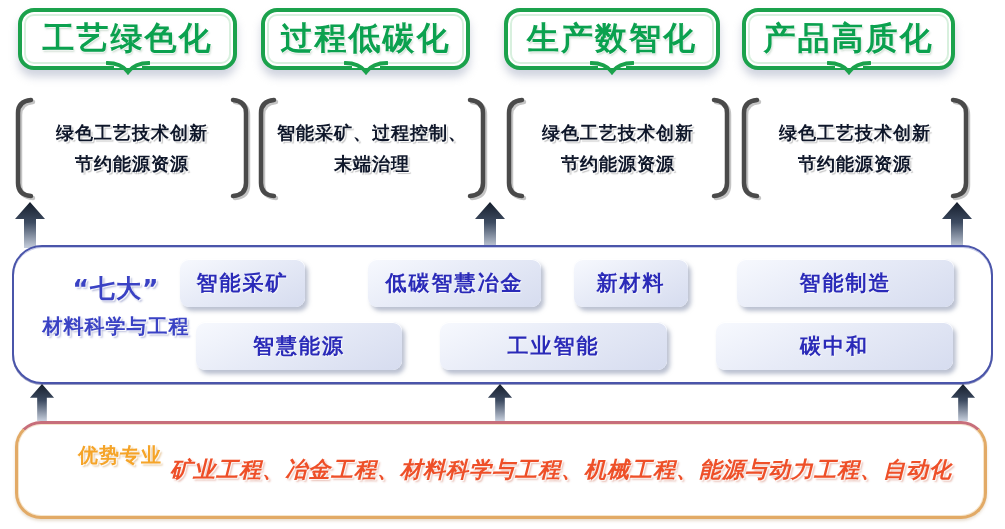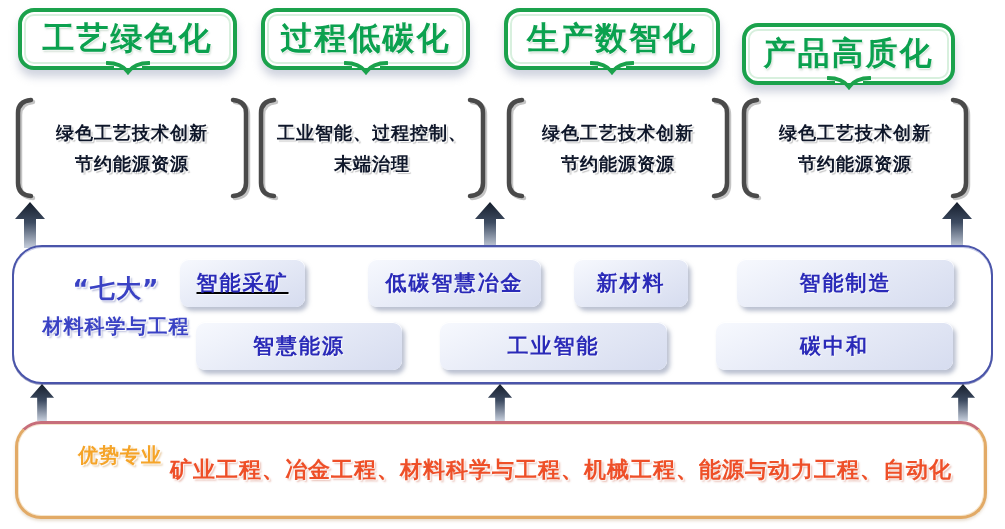--- a/index.html
+++ b/index.html
@@ -151,20 +151,21 @@
   }
   .majors-text {
     position: absolute;
     left: 170px;
     top: 421px;
     width: 812px;
     height: 98px;
     display: flex;
     align-items: center;
     justify-content: flex-start;
+    font-style: italic;
   }
   .majors-text span {
     font-size: 22px;
     font-weight: bold;
     color: #ee4f28;
     letter-spacing: 1px;
     white-space: nowrap;
     text-shadow: 1px 1px 0 rgba(255,255,255,0.75), 2px 2px 2px rgba(190,70,40,0.35);
   }
 </style>
@@ -197,21 +198,21 @@
       <path d="M1,2 Q15,2 22,11 Q29,2 43,2" fill="none" stroke="#1ba24c" stroke-width="4" stroke-linecap="round"></path>
     </svg>
   </div>
   <div class="goal-box" style="left:504px;width:216px;">
     <span class="goal-label">生产数智化</span>
     <svg class="goal-notch" viewBox="0 0 44 14">
       <rect x="8" y="0" width="28" height="7" fill="#ffffff"></rect>
       <path d="M1,2 Q15,2 22,11 Q29,2 43,2" fill="none" stroke="#1ba24c" stroke-width="4" stroke-linecap="round"></path>
     </svg>
   </div>
-  <div class="goal-box" style="left:742px;width:213px;margin-top:15px;">
+  <div class="goal-box" style="left:742px;width:213px;">
     <span class="goal-label">产品高质化</span>
     <svg class="goal-notch" viewBox="0 0 44 14">
       <rect x="8" y="0" width="28" height="7" fill="#ffffff"></rect>
       <path d="M1,2 Q15,2 22,11 Q29,2 43,2" fill="none" stroke="#1ba24c" stroke-width="4" stroke-linecap="round"></path>
     </svg>
   </div>
 
   <div class="detail-block" style="left:12px;width:240px;">
     <svg class="bracket" viewBox="0 0 22 104">
       <path d="M19,4 Q6,5 6,17 L6,87 Q6,99 19,100" fill="none" stroke="#4a4a4a" stroke-width="4.5" stroke-linecap="round"></path>
@@ -223,21 +224,21 @@
     <svg class="bracket" viewBox="0 0 22 104">
       <path d="M3,4 Q16,5 16,17 L16,87 Q16,99 3,100" fill="none" stroke="#4a4a4a" stroke-width="4.5" stroke-linecap="round"></path>
     </svg>
   </div>
 
   <div class="detail-block" style="left:255px;width:228px;">
     <svg class="bracket" viewBox="0 0 22 104">
       <path d="M19,4 Q6,5 6,17 L6,87 Q6,99 19,100" fill="none" stroke="#4a4a4a" stroke-width="4.5" stroke-linecap="round"></path>
     </svg>
     <div class="detail-text">
-      <span class="detail-line">工业智能、过程控制、</span>
+      <span class="detail-line">智能采矿、过程控制、</span>
       <span class="detail-line">末端治理</span>
     </div>
     <svg class="bracket" viewBox="0 0 22 104">
       <path d="M3,4 Q16,5 16,17 L16,87 Q16,99 3,100" fill="none" stroke="#4a4a4a" stroke-width="4.5" stroke-linecap="round"></path>
     </svg>
   </div>
 
   <div class="detail-block" style="left:503px;width:230px;">
     <svg class="bracket" viewBox="0 0 22 104">
       <path d="M19,4 Q6,5 6,17 L6,87 Q6,99 19,100" fill="none" stroke="#4a4a4a" stroke-width="4.5" stroke-linecap="round"></path>
@@ -274,21 +275,21 @@
     <polygon points="15,0 30,17 21,17 21,46 9,46 9,17 0,17" fill="url(#arrowGrad)"></polygon>
   </svg>
 
   <div class="middle-box"></div>
 
   <div class="section-label middle-label">
     <div class="label-title">“七大”</div>
     <div class="label-subtitle">材料科学与工程</div>
   </div>
 
-  <div class="item-pill" style="left:180px;top:259px;width:125px;text-decoration:underline;">
+  <div class="item-pill" style="left:180px;top:259px;width:125px;">
     <span>智能采矿</span>
   </div>
   <div class="item-pill" style="left:368px;top:259px;width:173px;">
     <span>低碳智慧冶金</span>
   </div>
   <div class="item-pill" style="left:574px;top:259px;width:114px;">
     <span>新材料</span>
   </div>
   <div class="item-pill" style="left:737px;top:259px;width:217px;">
     <span>智能制造</span>

